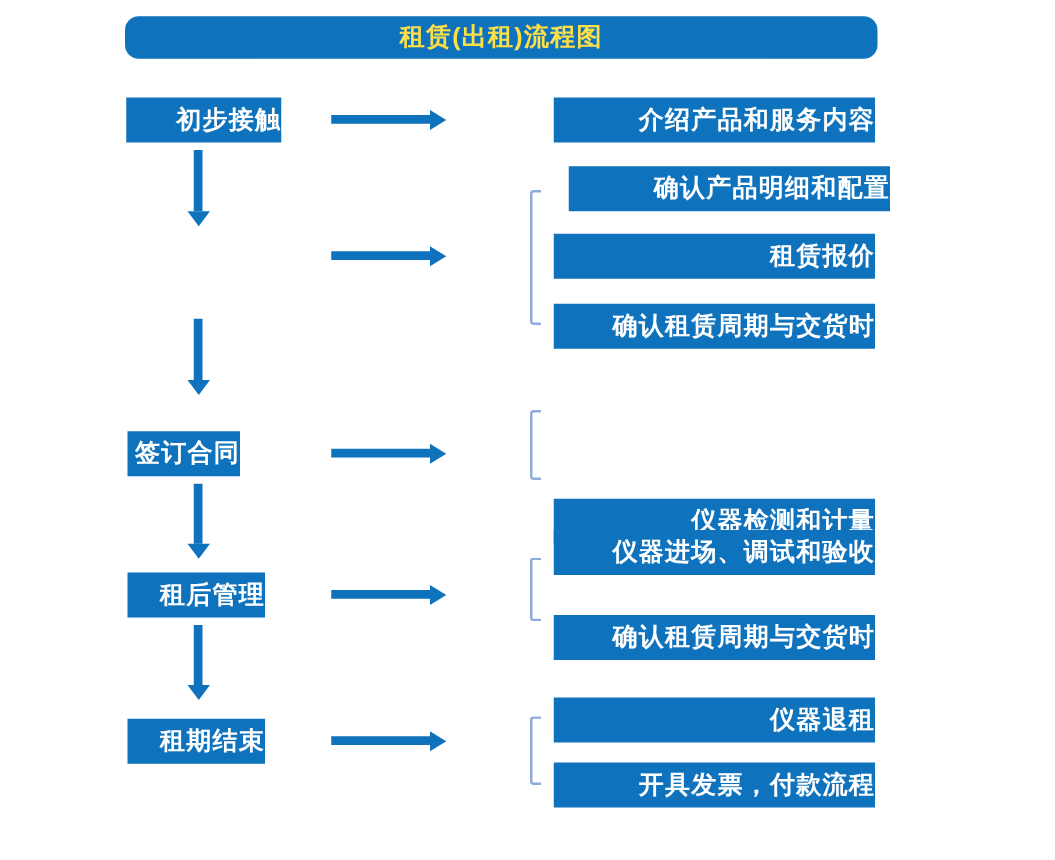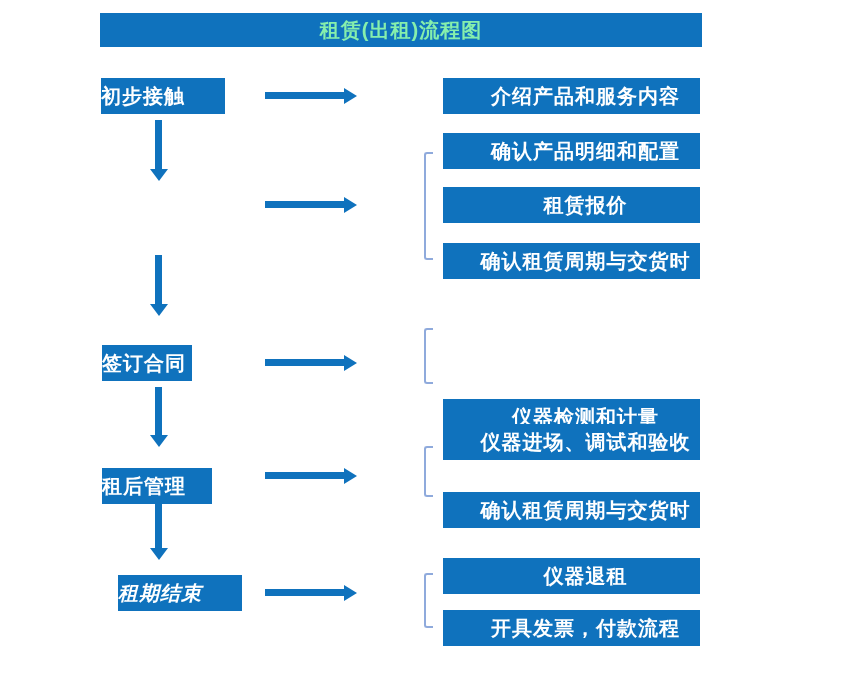--- a/index.html
+++ b/index.html
@@ -17,44 +17,45 @@
     width:844px;
     height:688px;
     background:var(--background);
     overflow:hidden;
   }
   .title{
     position:absolute;
     left:100px; top:13px;
     width:602px; height:34px;
     background:var(--primary);
-    color:#86efac;
+    color:#fde047;
     font-size:20px;
     font-weight:bold;
     text-align:center;
     line-height:34px;
     letter-spacing:1px;
+    border-radius:11px;
   }
   .box{
     position:absolute;
     height:36px;
     background:var(--primary);
     color:#ffffff;
     font-size:20px;
     font-weight:bold;
     line-height:36px;
     letter-spacing:1px;
   }
   .left-box{
-    text-align:left;
+    text-align:right;
   }
   .right-box{
     left:443px;
     width:257px;
-    text-align:center;
+    text-align:right;
     padding-left:28px;
   }
   .harrow{
     position:absolute;
     left:265px;
     width:79px;
     height:7px;
     background:var(--primary);
   }
   .harrow::after{
@@ -95,25 +96,25 @@
 </style>
 </head>
 <body>
 
 <div class="canvas">
 
   <div class="title">租赁(出租)流程图</div>
 
   <div class="box left-box" style="left:101px; top:78px;  width:124px;">初步接触</div>
   <div class="box left-box" style="left:102px; top:345px; width:90px;">签订合同</div>
-  <div class="box left-box" style="left:102px; top:458px; width:110px;margin-top:10px;">租后管理</div>
-  <div class="box left-box" style="left:118px; top:575px; width:124px;font-style:italic;">租期结束</div>
+  <div class="box left-box" style="left:102px; top:458px; width:110px;">租后管理</div>
+  <div class="box left-box" style="left:102px; top:575px; width:110px;">租期结束</div>
 
   <div class="box right-box" style="top:78px;">介绍产品和服务内容</div>
-  <div class="box right-box" style="top:133px;">确认产品明细和配置</div>
+  <div class="box right-box" style="top:133px;margin-left:12px;">确认产品明细和配置</div>
   <div class="box right-box" style="top:187px;">租赁报价</div>
   <div class="box right-box" style="top:243px;">确认租赁周期与交货时间</div>
   <div class="box right-box" style="top:364px;margin-top:35px;">仪器检测和计量</div>
   <div class="box right-box" style="top:424px;">仪器进场、调试和验收</div>
   <div class="box right-box" style="top:492px;">确认租赁周期与交货时间</div>
   <div class="box right-box" style="top:558px;">仪器退租</div>
   <div class="box right-box" style="top:610px;">开具发票，付款流程</div>
 
   <div class="harrow" style="top:92px;"></div>
   <div class="harrow" style="top:201px;"></div>

